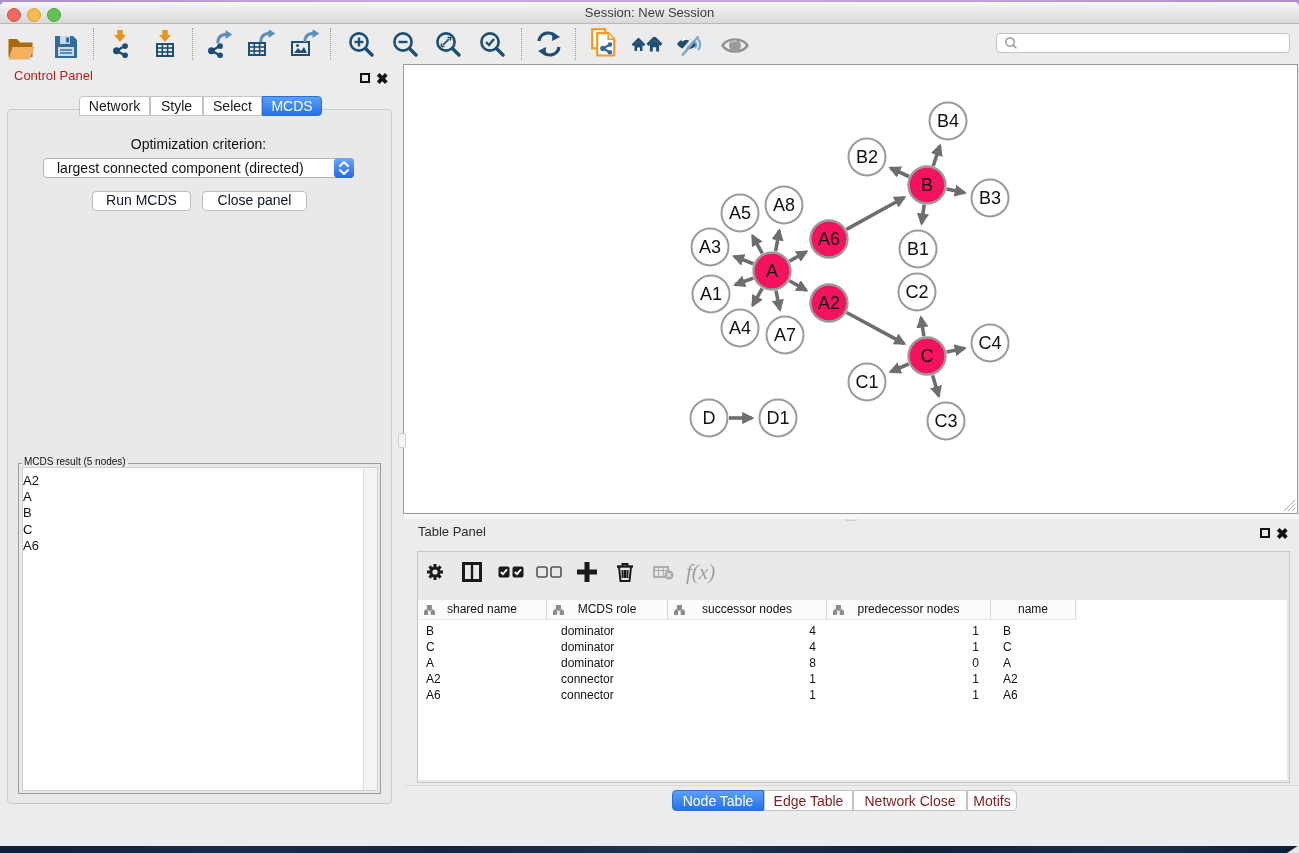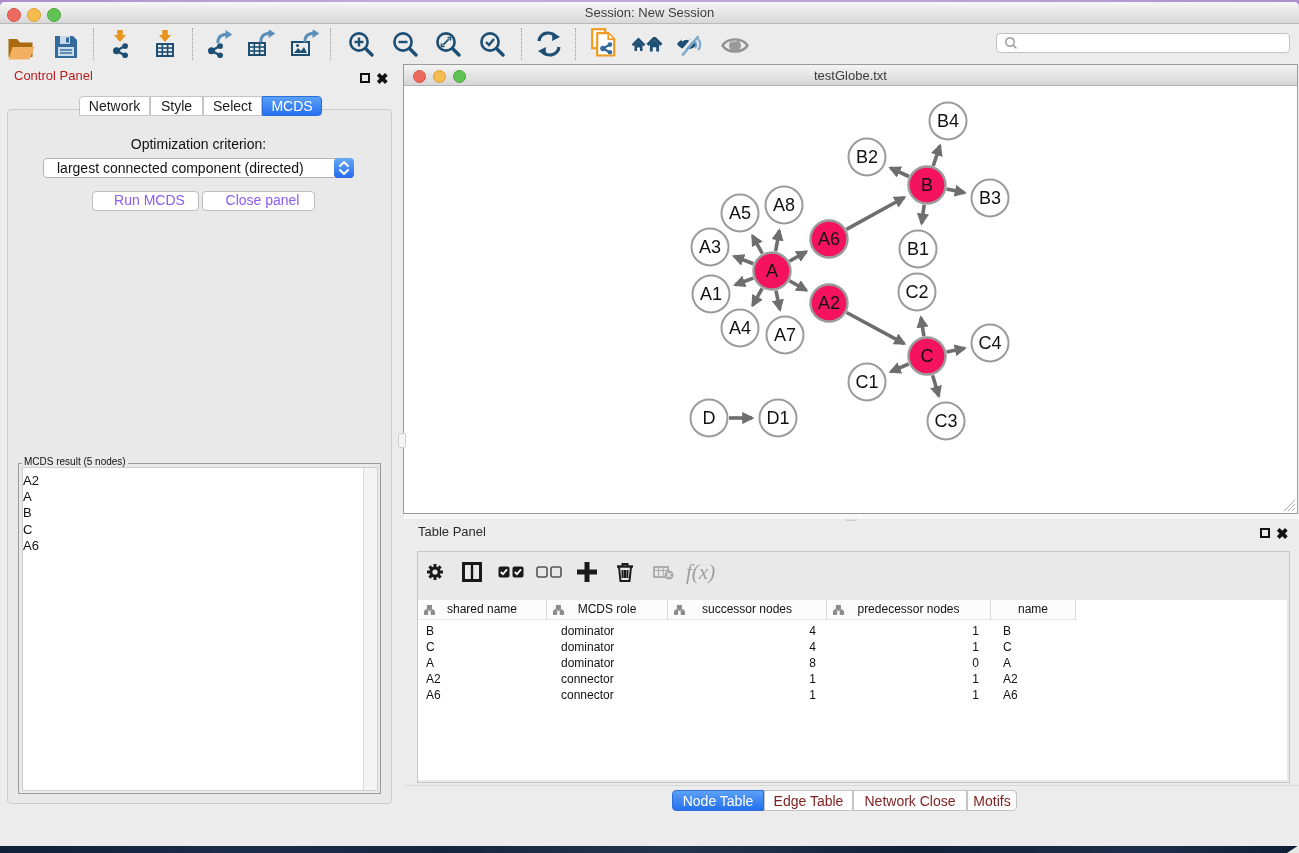--- a/index.html
+++ b/index.html
@@ -19,21 +19,21 @@
 #ctrl-title{left:14px;top:68px;font-size:13px;color:#b91c1c;}
 #ctrl-max{left:360px;top:73px;width:6px;height:6px;border:2px solid #111;}
 #ctrl-x{left:376px;top:70px;font-size:15px;font-weight:bold;color:#111;}
 #ctrl-box{left:7px;top:109px;width:383px;height:693px;background:#e9e9e9;border:1px solid #cbcbcb;border-radius:4px;}
 .tab{position:absolute;top:0;height:20px;background:#fff;border:1px solid #c4c4c4;box-sizing:border-box;font-size:14px;color:#1a1a1a;text-align:center;line-height:19px;}
 .tab.sel{background:linear-gradient(#5ba1f7,#2470ee);color:#fff;border-color:#2d6fd8;}
 #optlbl{left:0px;top:136px;width:397px;text-align:center;font-size:14px;color:#111;}
 #combo{left:43px;top:158px;width:311px;height:20px;background:#fff;border:1px solid #b4b4b4;border-radius:4px;box-sizing:border-box;text-decoration:underline;}
 #combo .ctext{position:absolute;left:13px;top:0px;font-size:14px;line-height:19px;color:#111;}
 #combo .step{position:absolute;right:-1px;top:-1px;width:20px;height:20px;border-radius:4px;background:linear-gradient(#6aaaf8,#2268ee);}
-.btn{position:absolute;height:18px;background:#fff;border:1px solid #bdbdbd;border-radius:4px;font-size:14px;color:#8b5cf6;text-align:center;line-height:17px;padding-left:8px;}
+.btn{position:absolute;height:18px;background:#fff;border:1px solid #bdbdbd;border-radius:4px;font-size:14px;color:#0f172a;text-align:center;line-height:17px;}
 #fieldset{left:18px;top:463px;width:363px;height:331px;border:1px solid #9b9b9b;box-sizing:border-box;}
 #fslistbox{left:22px;top:467px;width:356px;height:324px;background:#fff;border:1px solid #cfcfcf;box-sizing:border-box;}
 #fslabel{left:22px;top:456px;font-size:10px;color:#111;background:#e9e9e9;padding:0 2px;}
 #fslist{left:23px;top:473px;width:342px;height:318px;font-size:13px;color:#111;line-height:16.2px;}
 #fsscroll{left:363px;top:468px;width:13px;height:322px;background:#f4f4f4;border-left:1px solid #dcdcdc;}
 #netwin{left:403px;top:64px;width:895px;height:450px;background:#fff;border:1px solid #9b9b9b;box-sizing:border-box;}
 #nettb{position:absolute;left:0;top:0;width:100%;height:20px;background:linear-gradient(#f4f4f4,#d6d6d6);border-bottom:1px solid #b5b5b5;}
 #nettb .tl{top:5px;width:11px;height:11px;}
 #nettb .tl.r{left:9px;}#nettb .tl.y{left:29px;}#nettb .tl.g{left:49px;}
 #nettitle{position:absolute;left:0;top:0;width:100%;text-align:center;font-size:13px;color:#3c3c3c;line-height:21px;}
@@ -227,26 +227,20 @@
         </svg></span>
     </div>
 <div class="abs btn" style="left:92px;top:191px;width:97px;">Run MCDS</div>
 <div class="abs btn" style="left:202px;top:191px;width:103px;">Close panel</div>
 <div id="fieldset" class="abs"></div>
 <div id="fslistbox" class="abs"></div>
 <div id="fsscroll" class="abs"></div>
 <div id="fslabel" class="abs">MCDS result (5 nodes)</div>
 <div id="fslist" class="abs">A2<br>A<br>B<br>C<br>A6</div>
 <div id="netwin" class="abs">
-  <div id="nettb">
-        <span class="tl r"></span>
-        <span class="tl y"></span>
-        <span class="tl g"></span>
-  <div id="nettitle">testGlobe.txt</div>
-      </div>
   <svg id="graph" width="893" height="427" viewBox="0 0 893 427">
 <defs>
           <marker id="arr" viewBox="0 0 10 10" refX="8" refY="5" markerWidth="3.4" markerHeight="3.4" orient="auto-start-reverse">
             <path d="M 0 0 L 10 5 L 0 10 z" fill="#6e6e6e"></path>
           </marker>
         </defs>
 <g stroke="#6e6e6e" stroke-width="3.6" marker-end="url(#arr)">
 <line x1="349.3" y1="193.1" x2="331.3" y2="199.8"></line>
 <line x1="349.3" y1="178.8" x2="330.2" y2="171.4"></line>
 <line x1="358.3" y1="168.5" x2="348.6" y2="150.8"></line>

